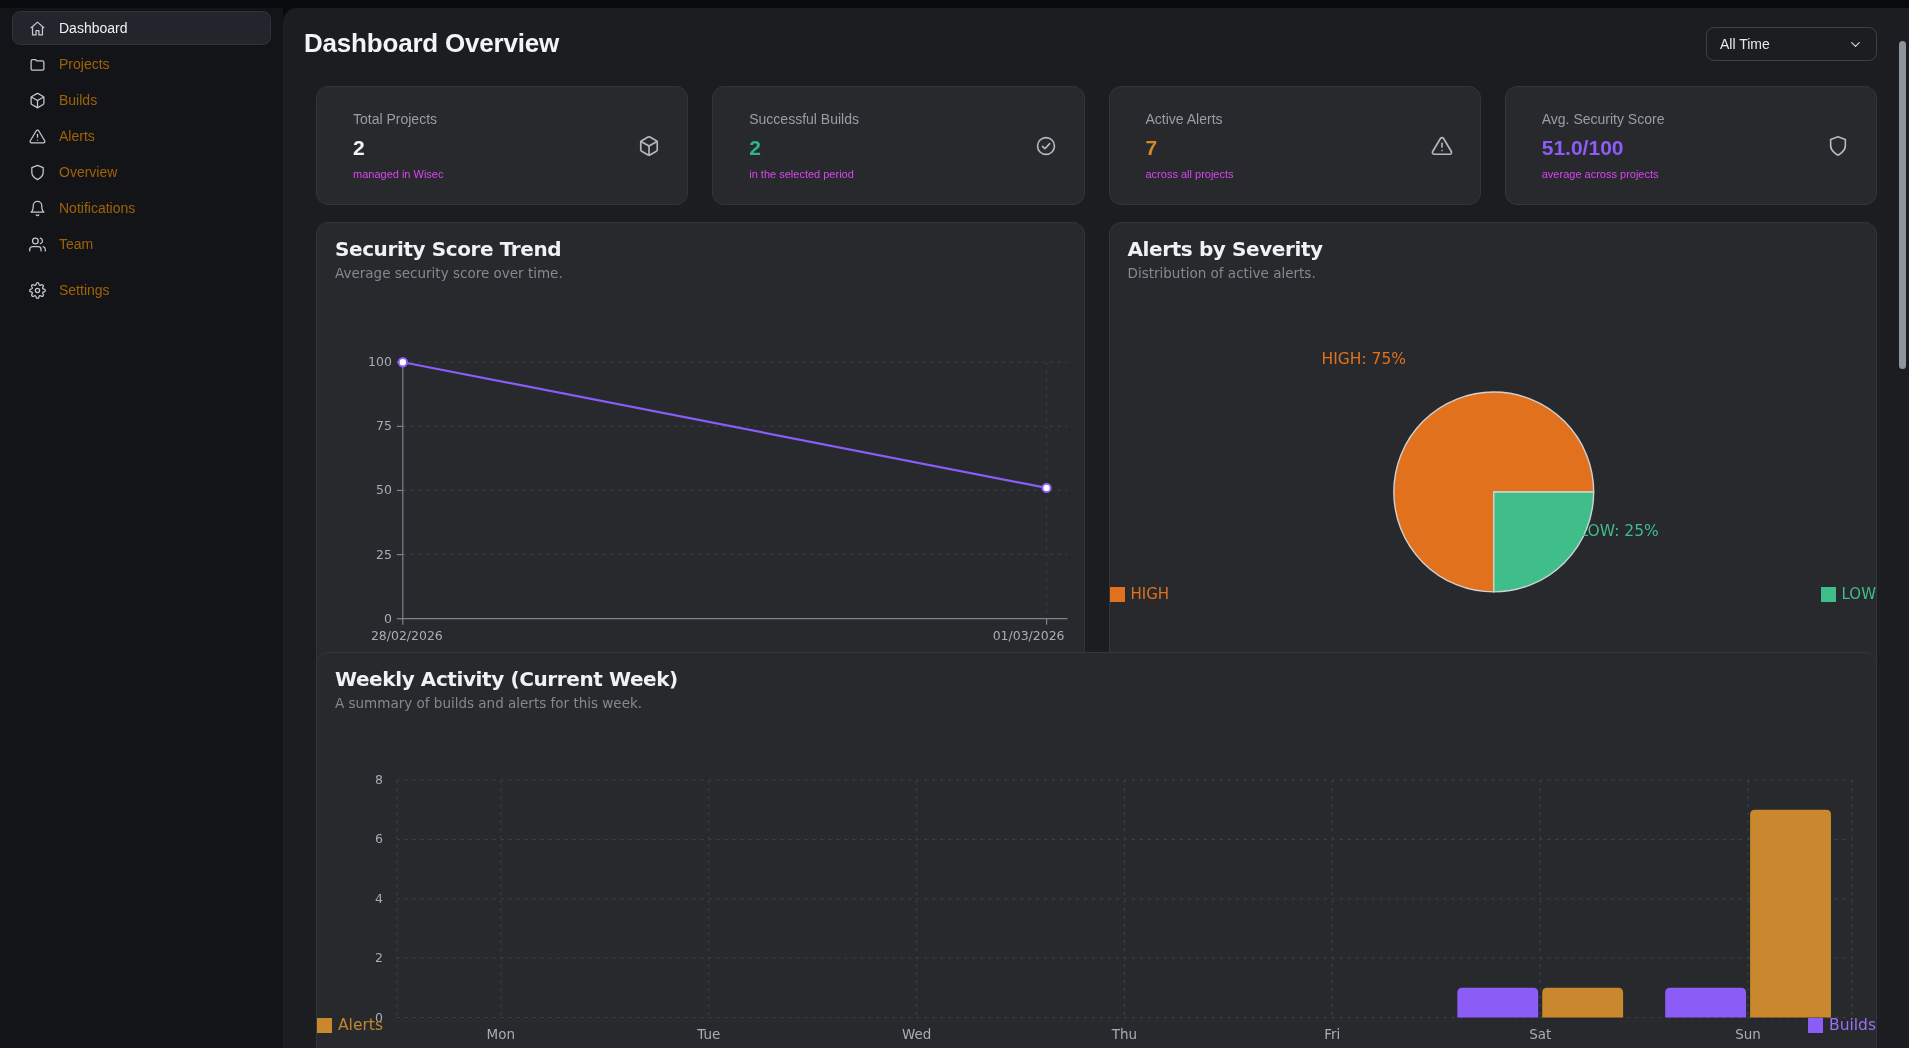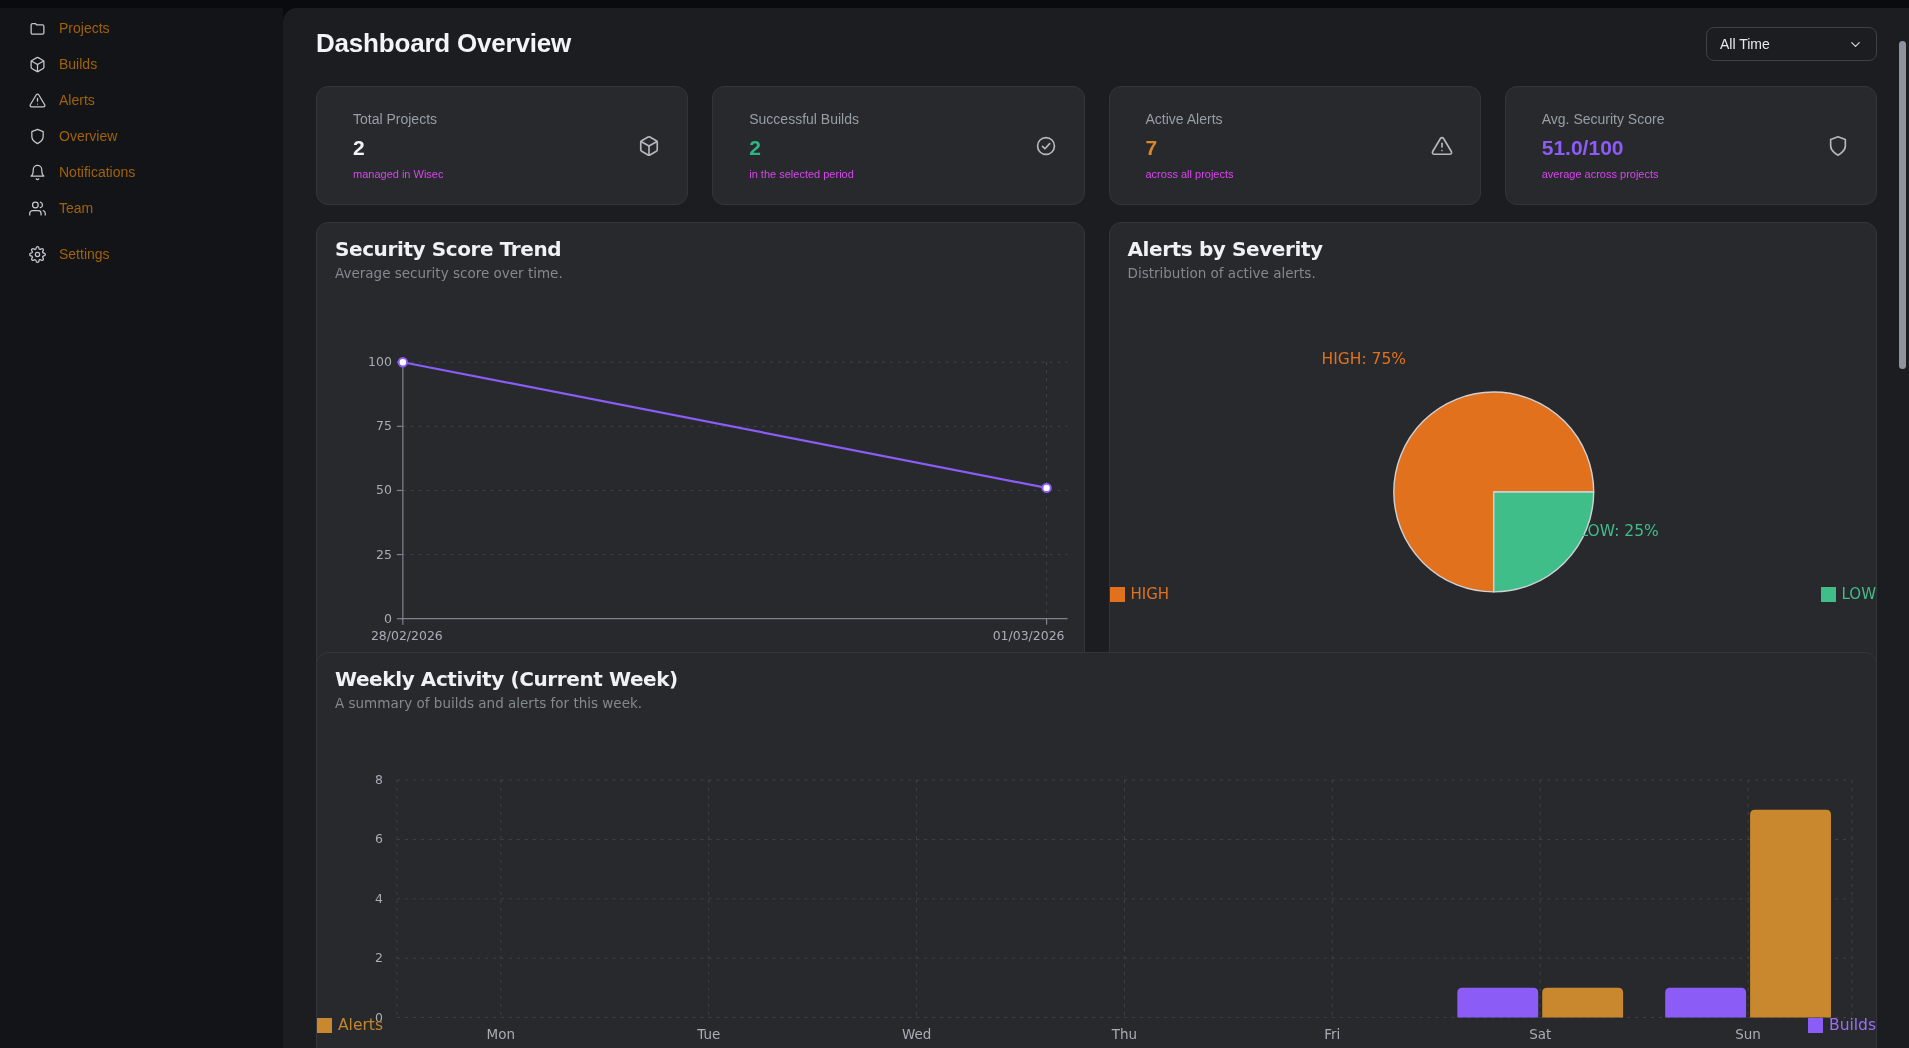--- a/index.html
+++ b/index.html
@@ -14,21 +14,21 @@
     display:flex; align-items:center; gap:13px; height:34px; margin:0 12px 2px 12px;
     padding-left:16px; border-radius:8px; font-size:14px; color:#a16207; cursor:pointer;
     border:1px solid transparent;
   }
   .side-item .icon { width:17px; height:17px; color:#c3c7cd; flex:0 0 auto; display:flex; }
   .side-item .icon svg { width:100%; height:100%; }
   .side-item.active { background:#22252b; border-color:#2f333a; color:#eef0f2; }
   .side-item.settings { margin-top:12px; }
   
   .main { position:absolute; left:283px; top:8px; right:0; bottom:0; background:#1b1d21; border-top-left-radius:14px; }
-  .page-title { position:absolute; left:33px; top:20px; font-size:26px; font-weight:bold; letter-spacing:-0.2px; color:#f2f4f6; }
+  .page-title { position:absolute; left:21px; top:20px; font-size:26px; font-weight:bold; letter-spacing:-0.2px; color:#f2f4f6; }
   .time-filter {
     position:absolute; right:32px; top:19px; width:171px; height:34px;
     border:1px solid #3c4047; border-radius:8px; background:#1b1d21;
     display:flex; align-items:center; justify-content:space-between; padding:0 13px;
     font-size:14px; color:#e7e9ec; cursor:pointer;
   }
   .time-filter .icon { width:15px; height:15px; color:#cfd3d8; display:flex; }
   .time-filter .icon svg { width:100%; height:100%; }
   
   .card { background:#27292d; border:1px solid #32353a; border-radius:12px; position:relative; }
@@ -51,20 +51,29 @@
   .bar-legend { top:363px; font-size:15.5px; }
   .legend-item { display:flex; align-items:center; gap:6px; }
   .legend-swatch { width:15px; height:15px; display:inline-block; }
   
   .scroll-thumb { position:absolute; right:3px; top:33px; width:7px; height:328px; background:#8f949c; border-radius:4px; }
 </style>
 </head>
 <body>
 
 <nav class="sidebar">
+  <div class="side-item active">
+    <span class="icon">
+        <svg viewBox="0 0 24 24" fill="none" stroke="currentColor" stroke-width="1.8" stroke-linecap="round" stroke-linejoin="round">
+          <path d="M3 10.8 12 3l9 7.8"></path>
+          <path d="M5 9.3V21h5v-6h4v6h5V9.3"></path>
+        </svg>
+      </span>
+    <span>Dashboard</span>
+  </div>
   <div class="side-item">
     <span class="icon">
         <svg viewBox="0 0 24 24" fill="none" stroke="currentColor" stroke-width="1.8" stroke-linecap="round" stroke-linejoin="round">
           <path d="M3 7a2 2 0 0 1 2-2h4l2 2h8a2 2 0 0 1 2 2v9a2 2 0 0 1-2 2H5a2 2 0 0 1-2-2z"></path>
         </svg>
       </span>
     <span>Projects</span>
   </div>
   <div class="side-item">
     <span class="icon">

